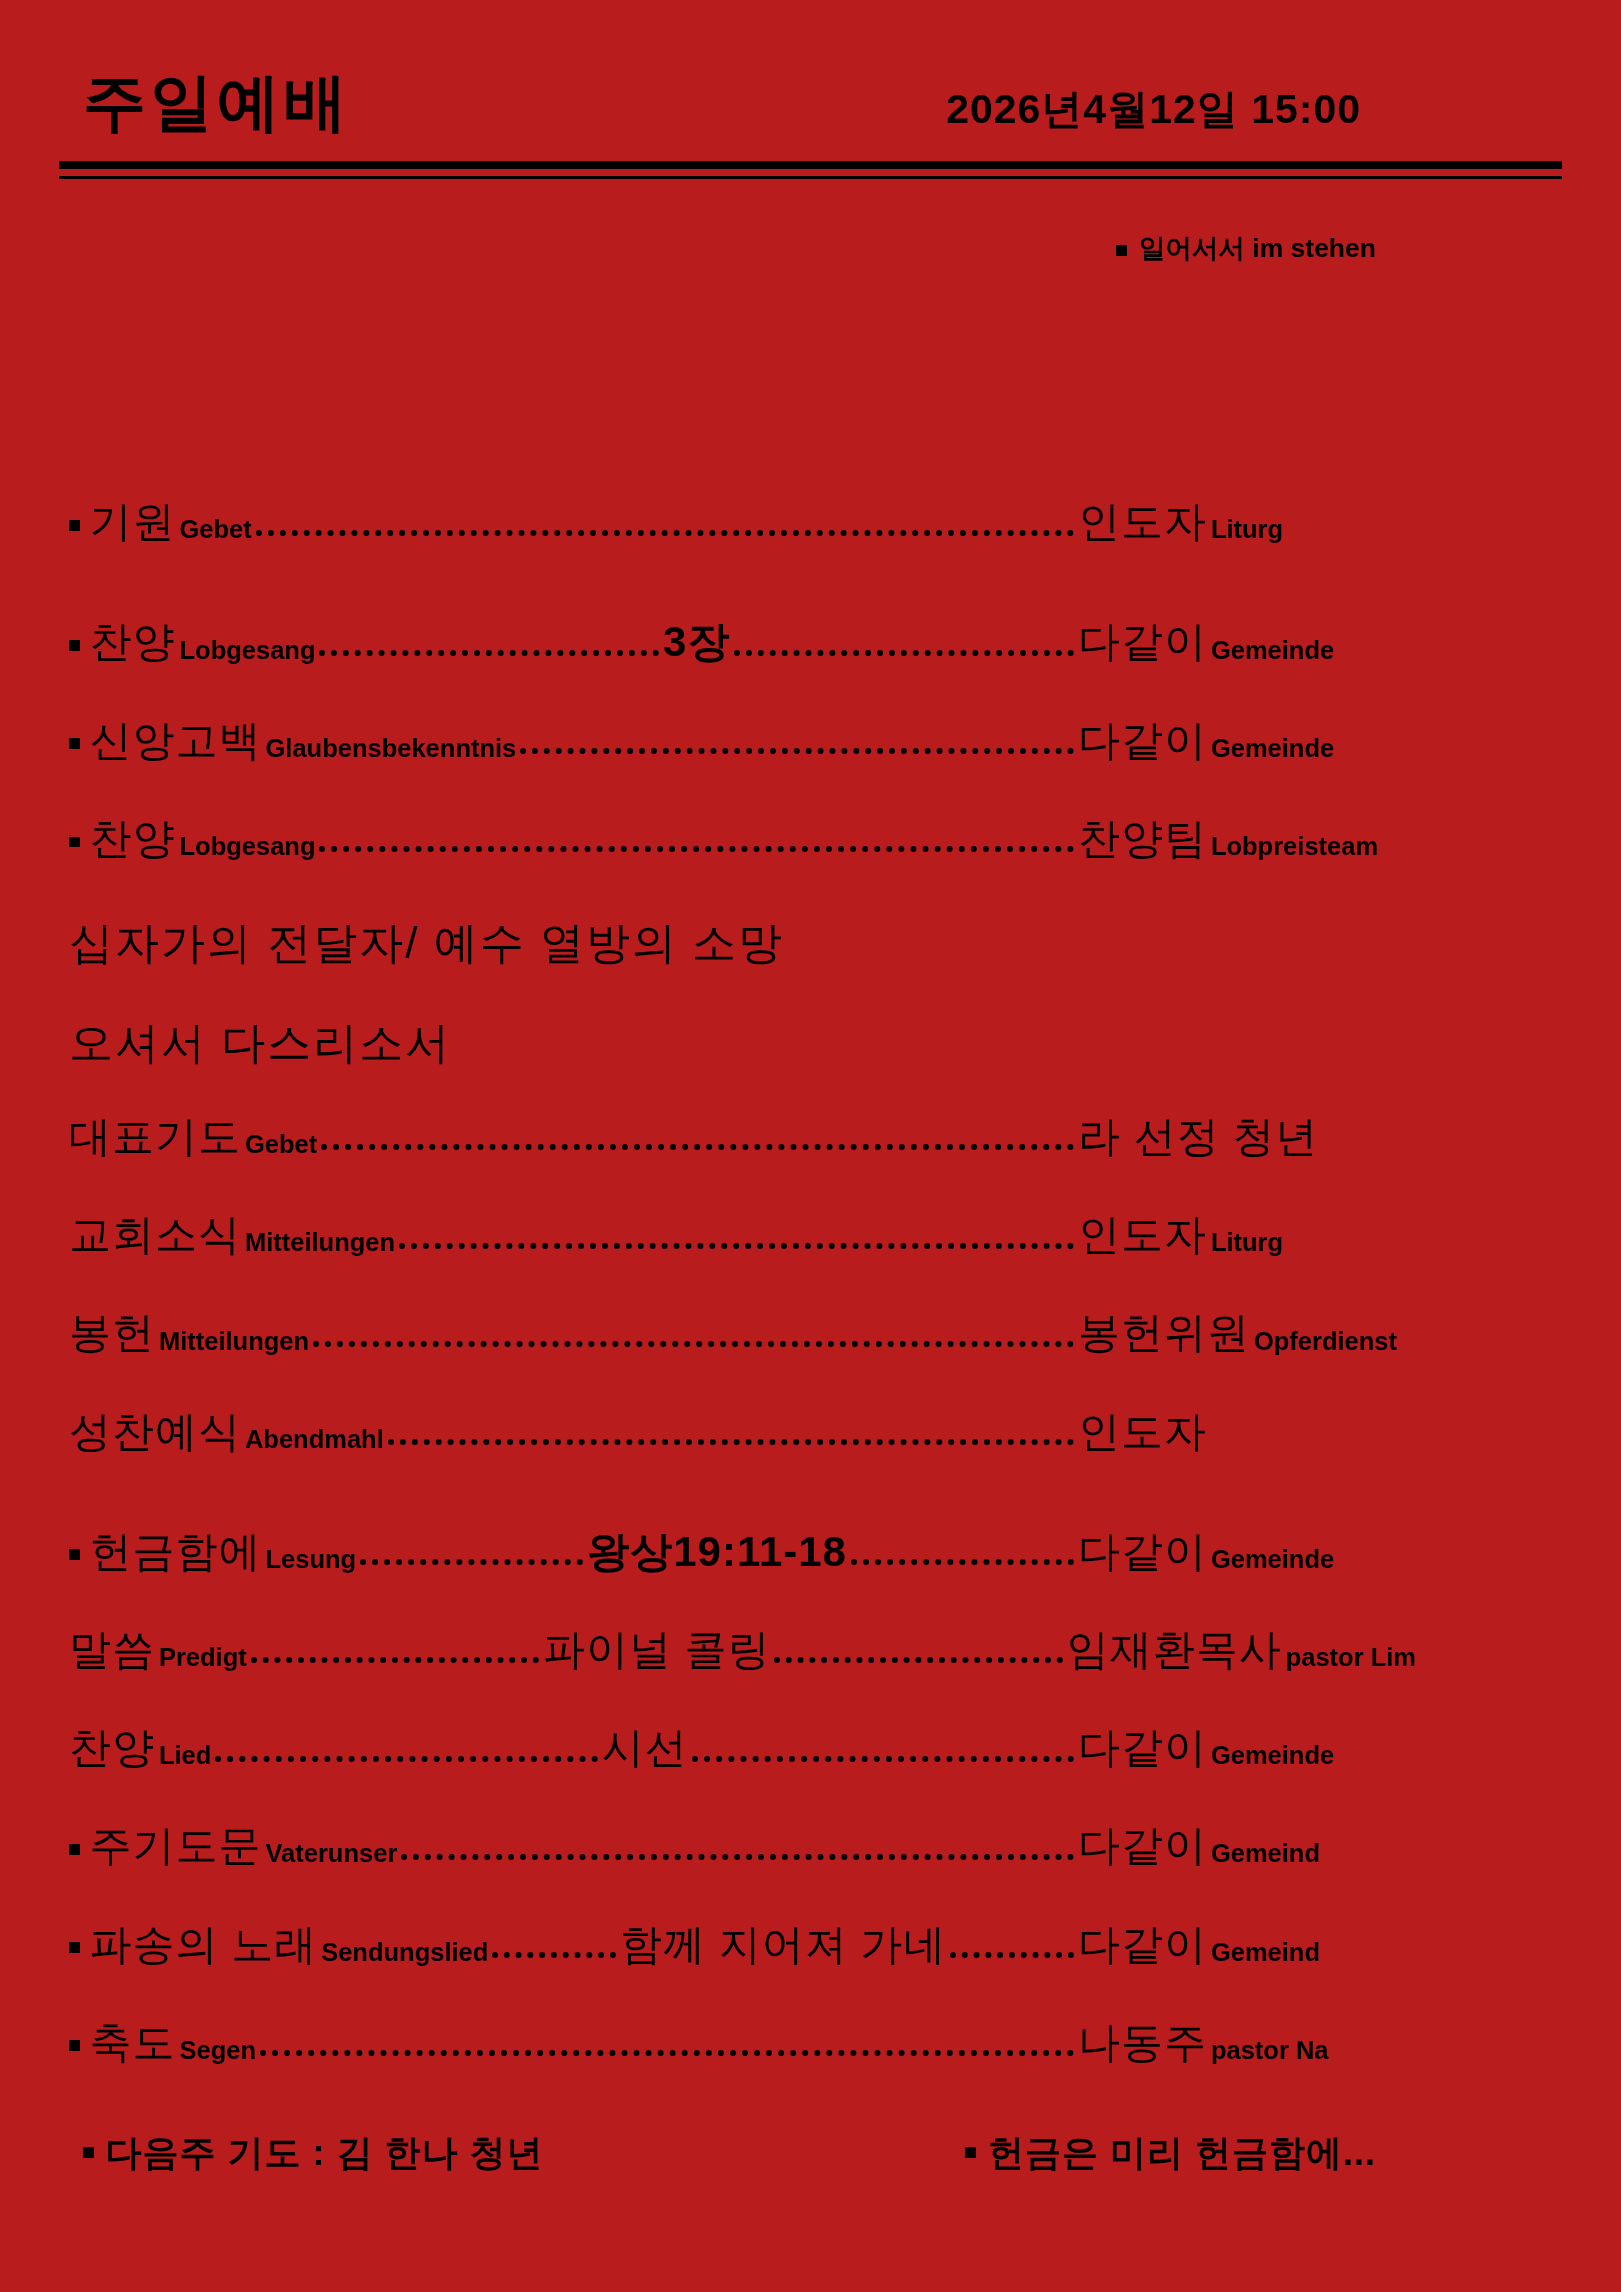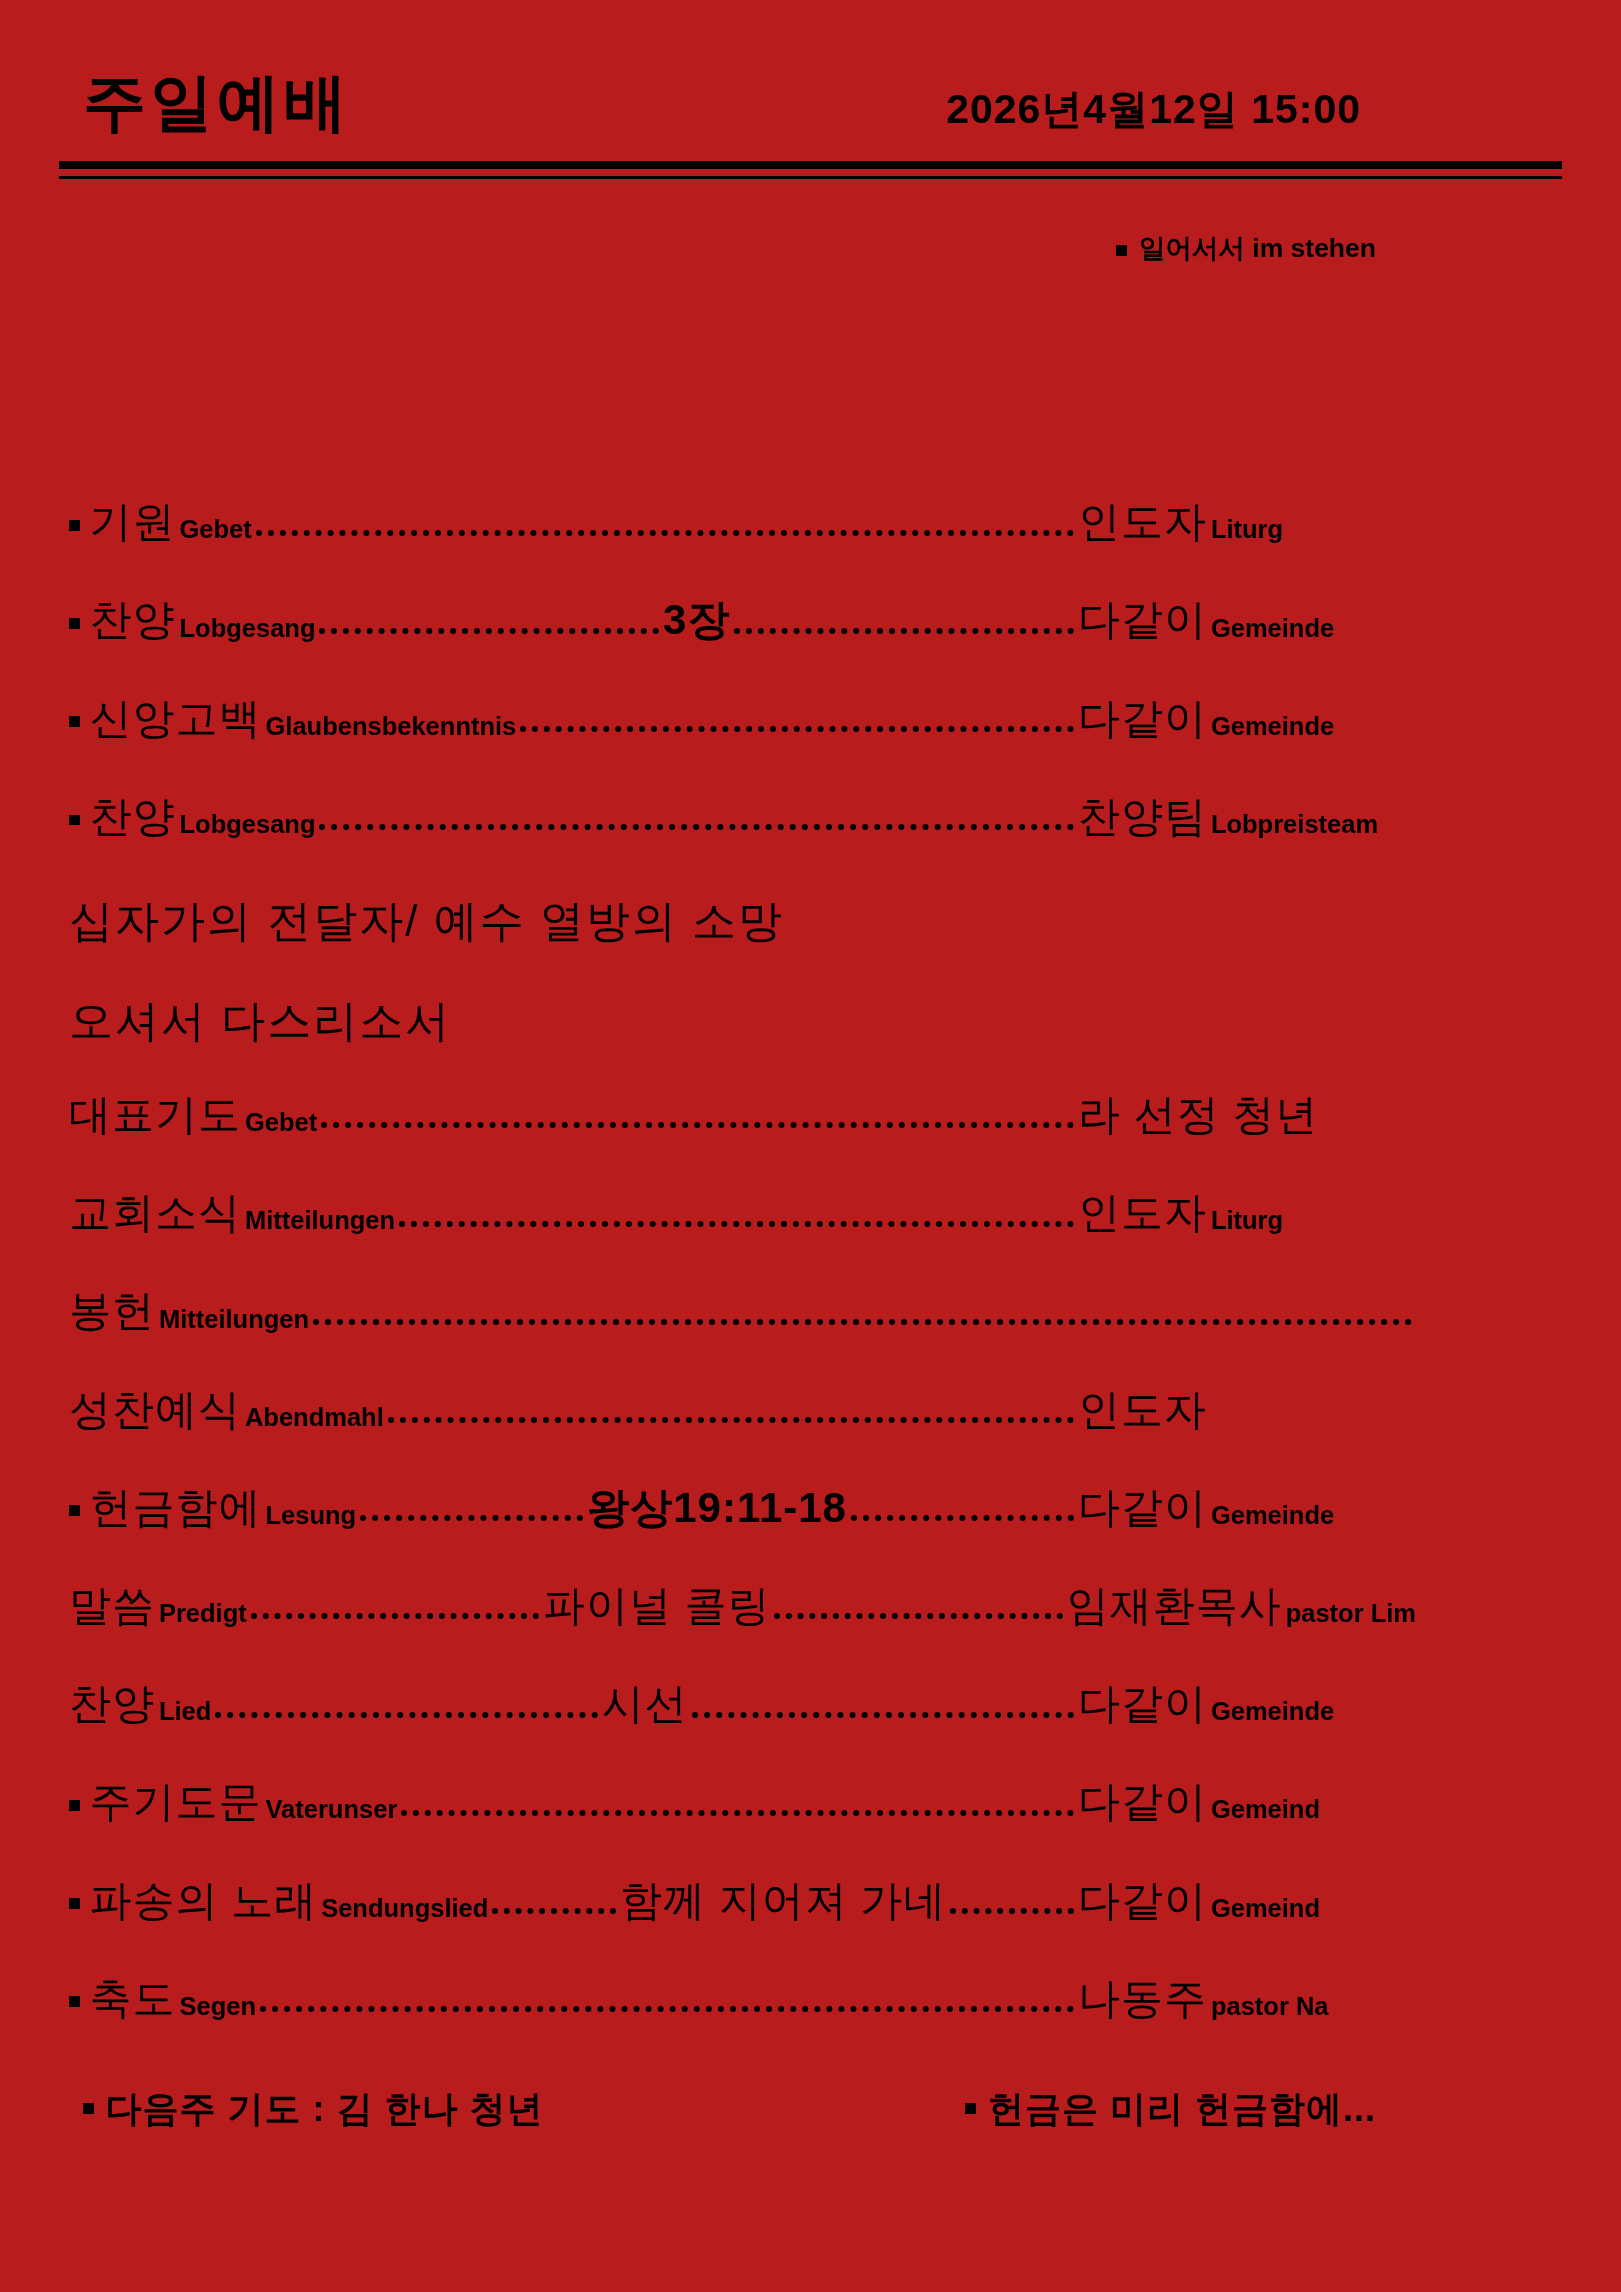--- a/index.html
+++ b/index.html
@@ -63,21 +63,21 @@
   }
   .row .ko{font-size:42px;letter-spacing:1px;white-space:nowrap;}
   .row .de{font-size:25.5px;font-weight:bold;white-space:nowrap;margin-left:3.9px;padding-bottom:2px;}
   .row .dots{
     flex:1 1 auto;min-width:29px;
     border-bottom:6.9px dotted #000;
     margin:0 3.9px 9.8px 3.9px;
     align-self:flex-end;
   }
   .row .mid{font-size:42px;white-space:nowrap;letter-spacing:1px;}
-  .row .mid.bold{font-weight:bold;}
+  .row .mid.bold{font-weight:bold;margin-top:22px;}
   .row .right-group{
     flex:0 0 auto;min-width:338px;
     display:flex;align-items:flex-end;
   }
   .center-line{
     text-align:left;
     font-size:44px;letter-spacing:2px;
     margin:7.8px 0 41px 0;
   }
   
@@ -180,20 +180,24 @@
       <span class="de">Liturg</span>
     </span>
   </div>
 
   <div class="row">
 
     <span class="ko">봉헌</span>
     <span class="de">Mitteilungen</span>
     <span class="dots"></span>
 
+    <span class="right-group">
+      <span class="ko">봉헌위원</span>
+      <span class="de">Opferdienst</span>
+    </span>
   </div>
 
   <div class="row">
 
     <span class="ko">성찬예식</span>
     <span class="de">Abendmahl</span>
     <span class="dots"></span>
 
     <span class="right-group">
       <span class="ko">인도자</span>

